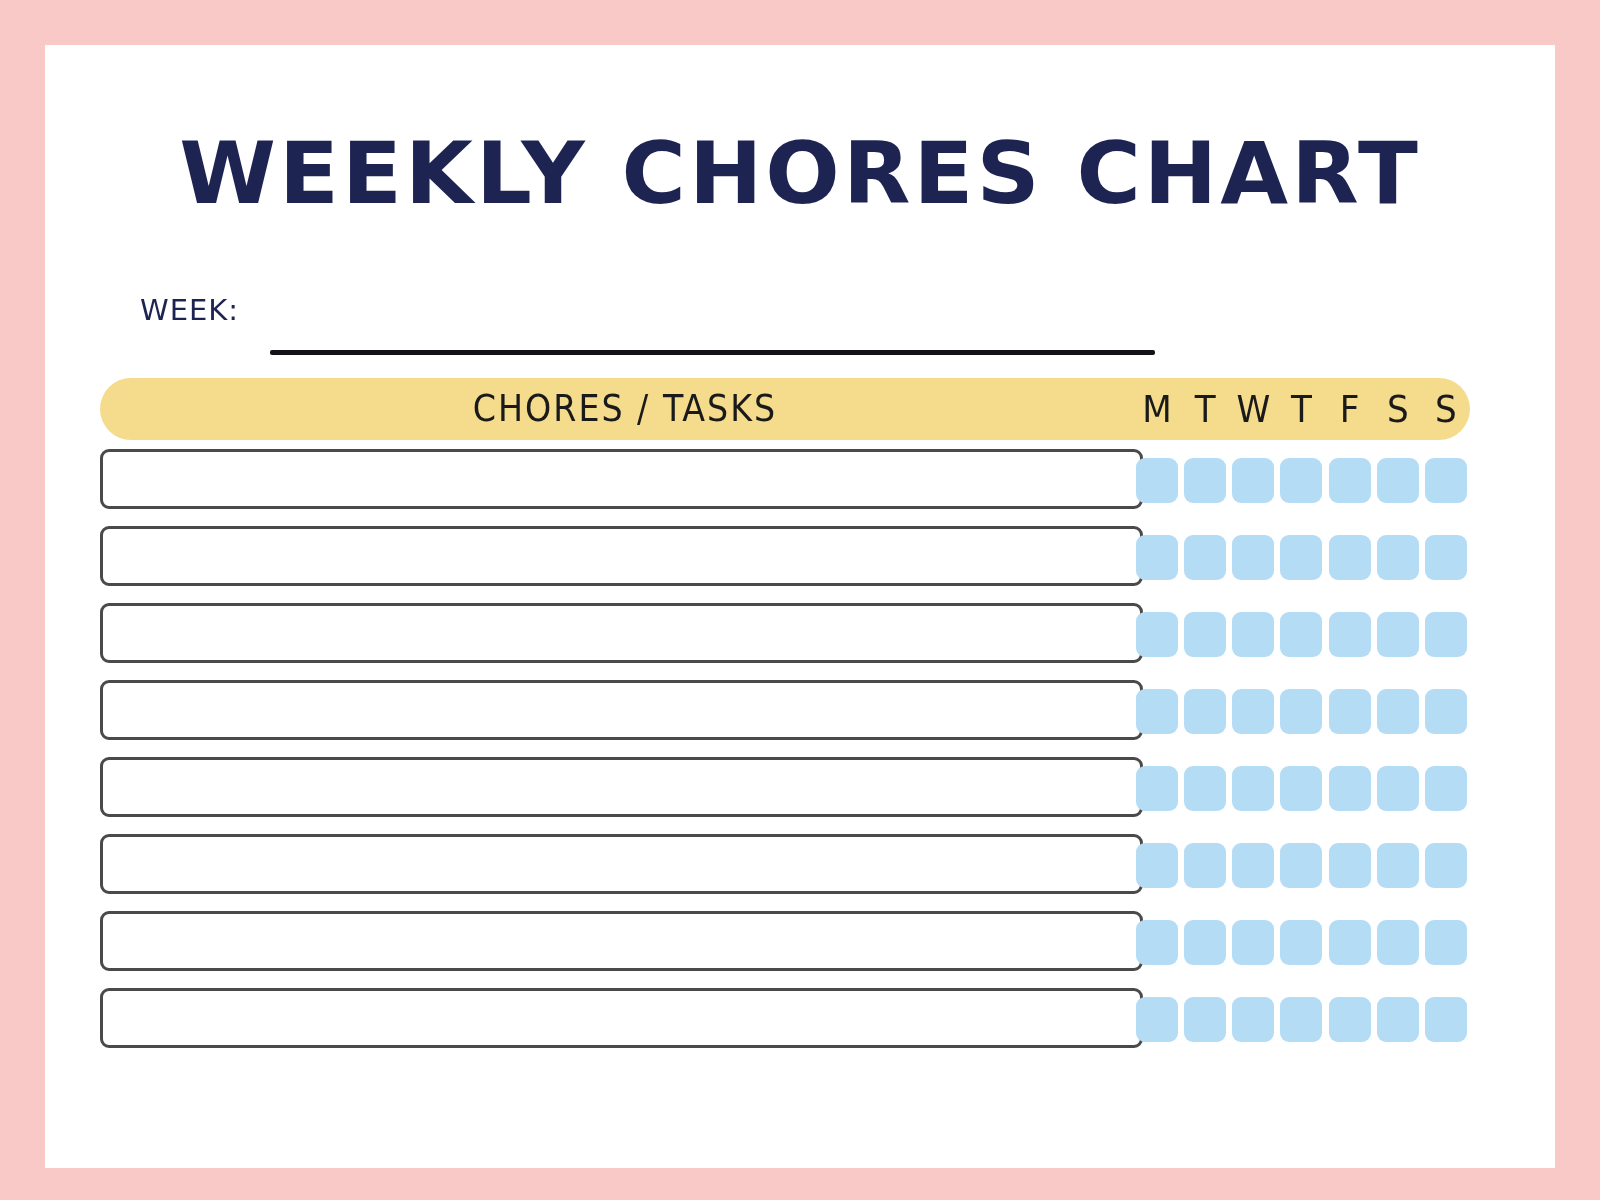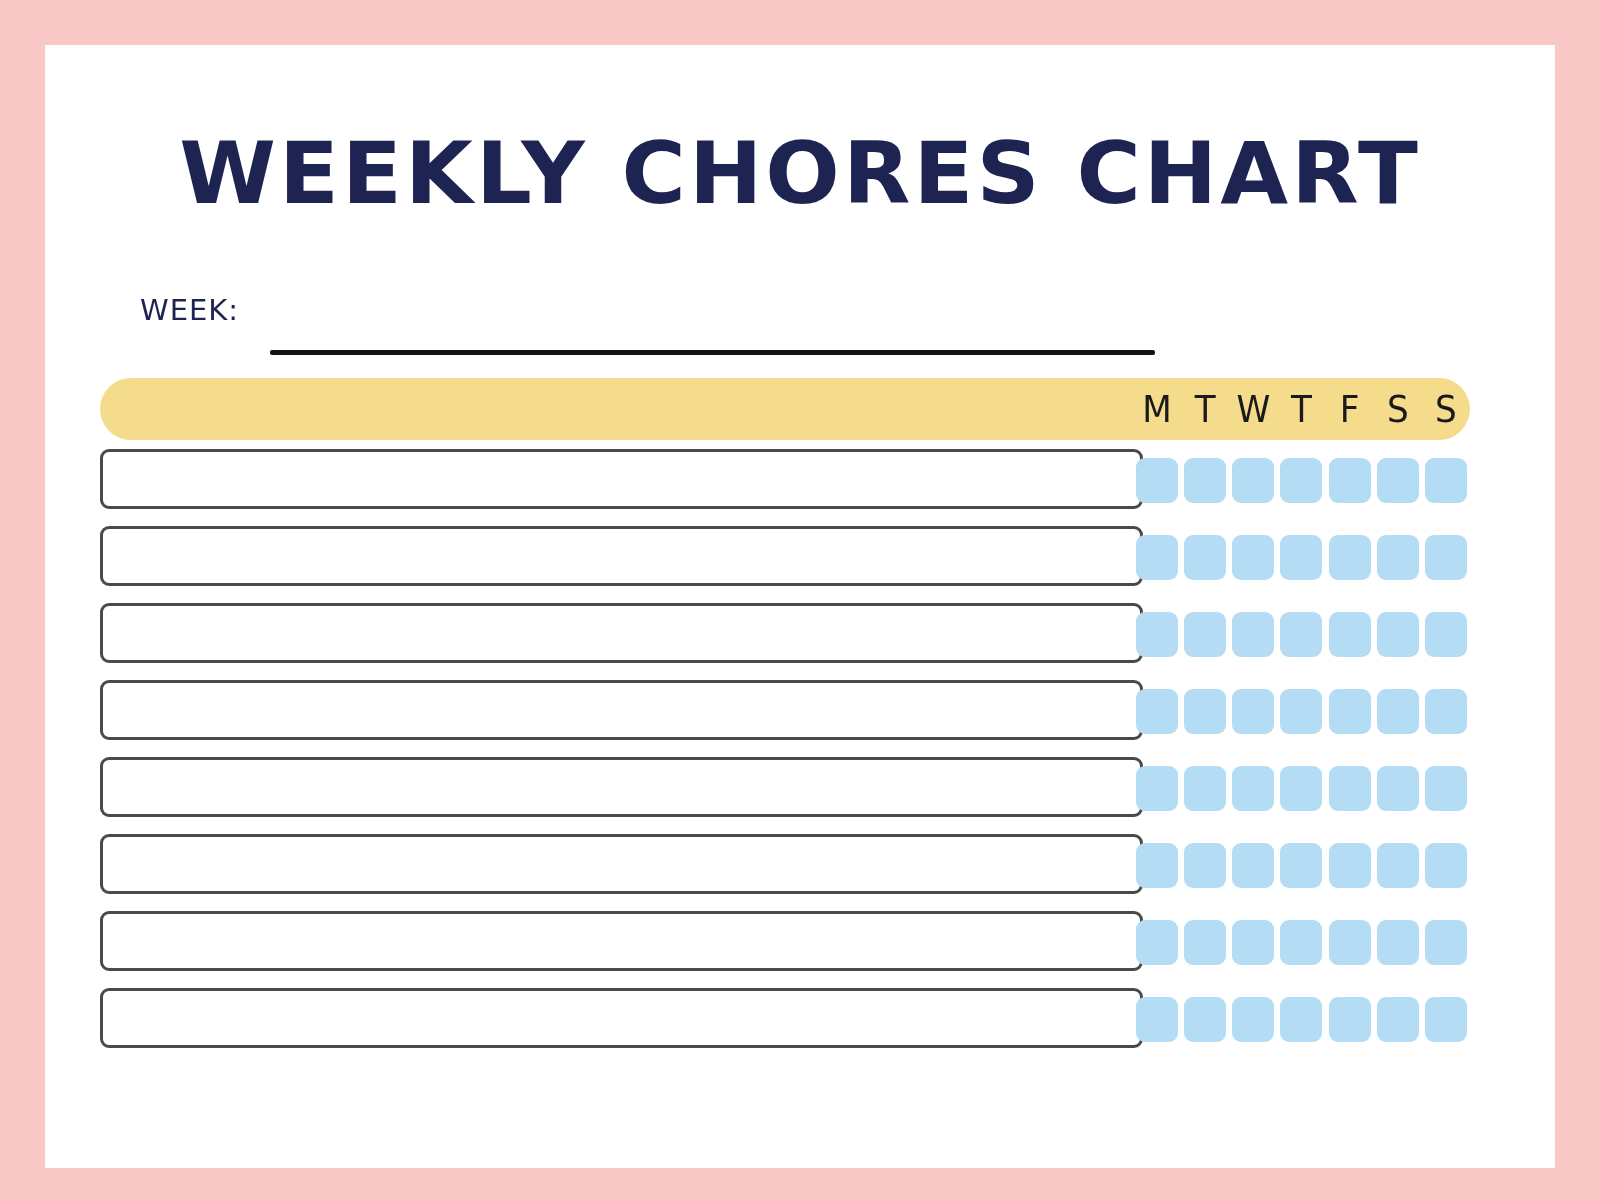--- a/index.html
+++ b/index.html
@@ -172,20 +172,21 @@
   <div id="sheet">
 
     <div id="chart-title">WEEKLY CHORES CHART</div>
 
     <div id="week-row">
       <span id="week-label">WEEK:</span>
       <div id="week-line"></div>
     </div>
 
     <div id="header-bar">
+      <div id="header-tasks-label">CHORES / TASKS</div>
       <div id="header-days">
         <span class="day-letter">M</span>
         <span class="day-letter">T</span>
         <span class="day-letter">W</span>
         <span class="day-letter">T</span>
         <span class="day-letter">F</span>
         <span class="day-letter">S</span>
         <span class="day-letter">S</span>
       </div>
     </div>

